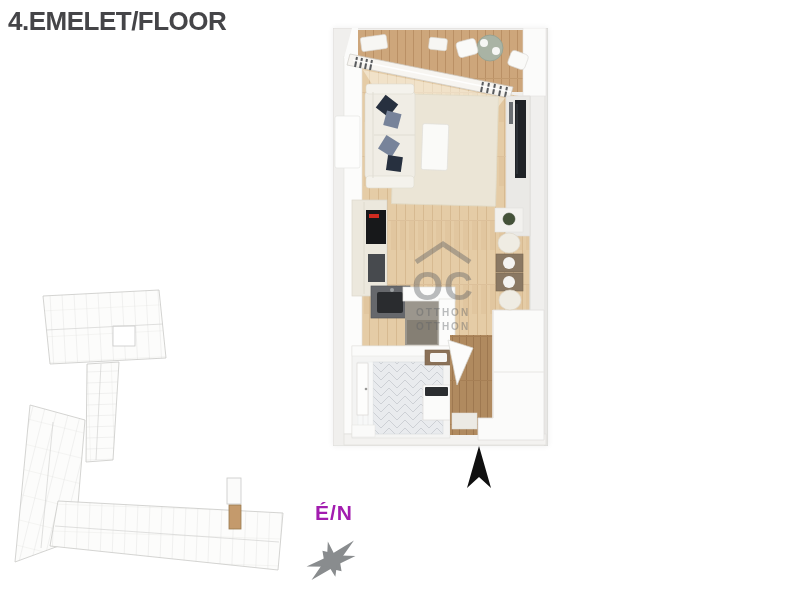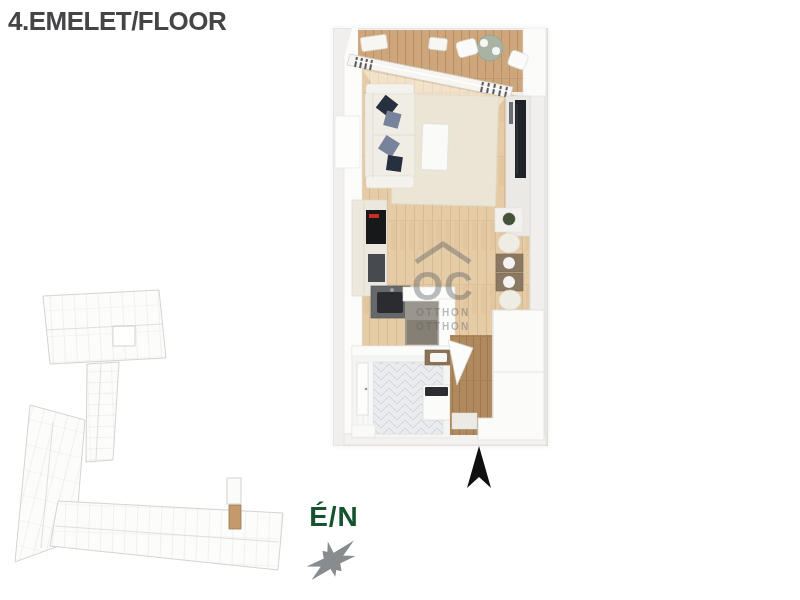--- a/index.html
+++ b/index.html
@@ -5,21 +5,21 @@
   html,body{margin:0;padding:0;background:#ffffff;}
   .page{position:relative;width:800px;height:581px;background:#ffffff;overflow:hidden;
         font-family:"Liberation Sans",sans-serif;}
   .hdr{position:absolute;left:8px;top:6px;width:224px;color:#454548;}
   .hdr .l1{font-size:26px;font-weight:800;letter-spacing:-.5px;white-space:nowrap;}
   .hdr .l2{font-size:20px;font-weight:800;text-align:center;margin-top:2px;letter-spacing:.5px;}
   .plan-wrap{position:absolute;left:333px;top:28px;width:215px;height:418px;
              box-shadow:0 0 6px rgba(0,0,0,.07);}
   .siteplan{position:absolute;left:13px;top:286px;width:285px;height:302px;}
   .compass-label{position:absolute;left:300px;top:501px;width:68px;text-align:center;
-                 font-size:28px;font-weight:800;color:#14532d;letter-spacing:1px;}
+                 font-size:21px;font-weight:800;color:#a21caf;letter-spacing:1px;}
   .compass-star{position:absolute;left:298px;top:530px;width:68px;height:62px;}
   .north-arrow{position:absolute;left:458px;top:442px;width:42px;height:50px;}
   .wm{position:absolute;left:363px;top:240px;width:78px;text-align:center;
       color:#5f6266;opacity:.42;pointer-events:none;margin-left:41px;}
   .wm .oc{font-size:40px;font-weight:800;line-height:.9;letter-spacing:1px;}
   .wm .wline{font-size:10px;font-weight:700;letter-spacing:2px;margin-top:3px;}
 </style>
 </head>
 <body>
 

